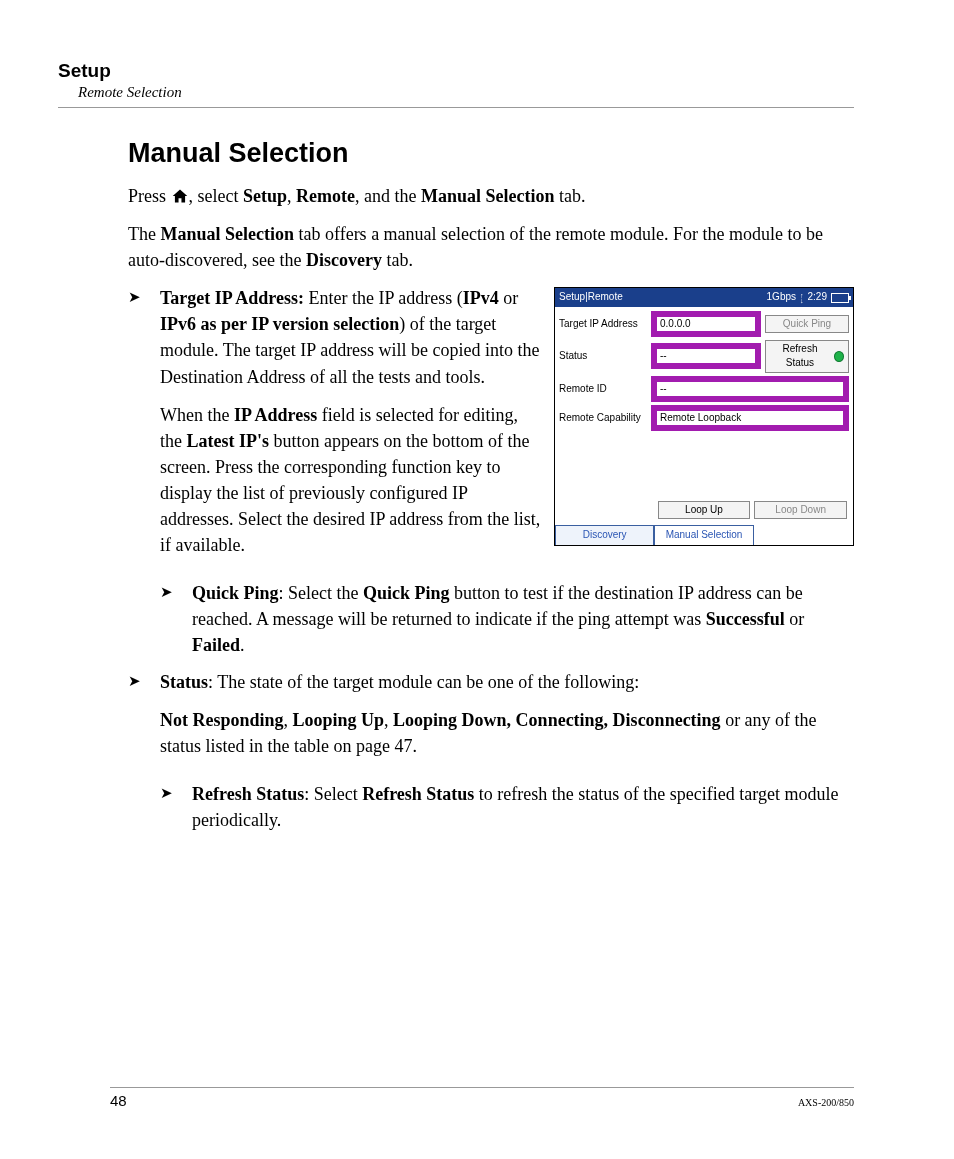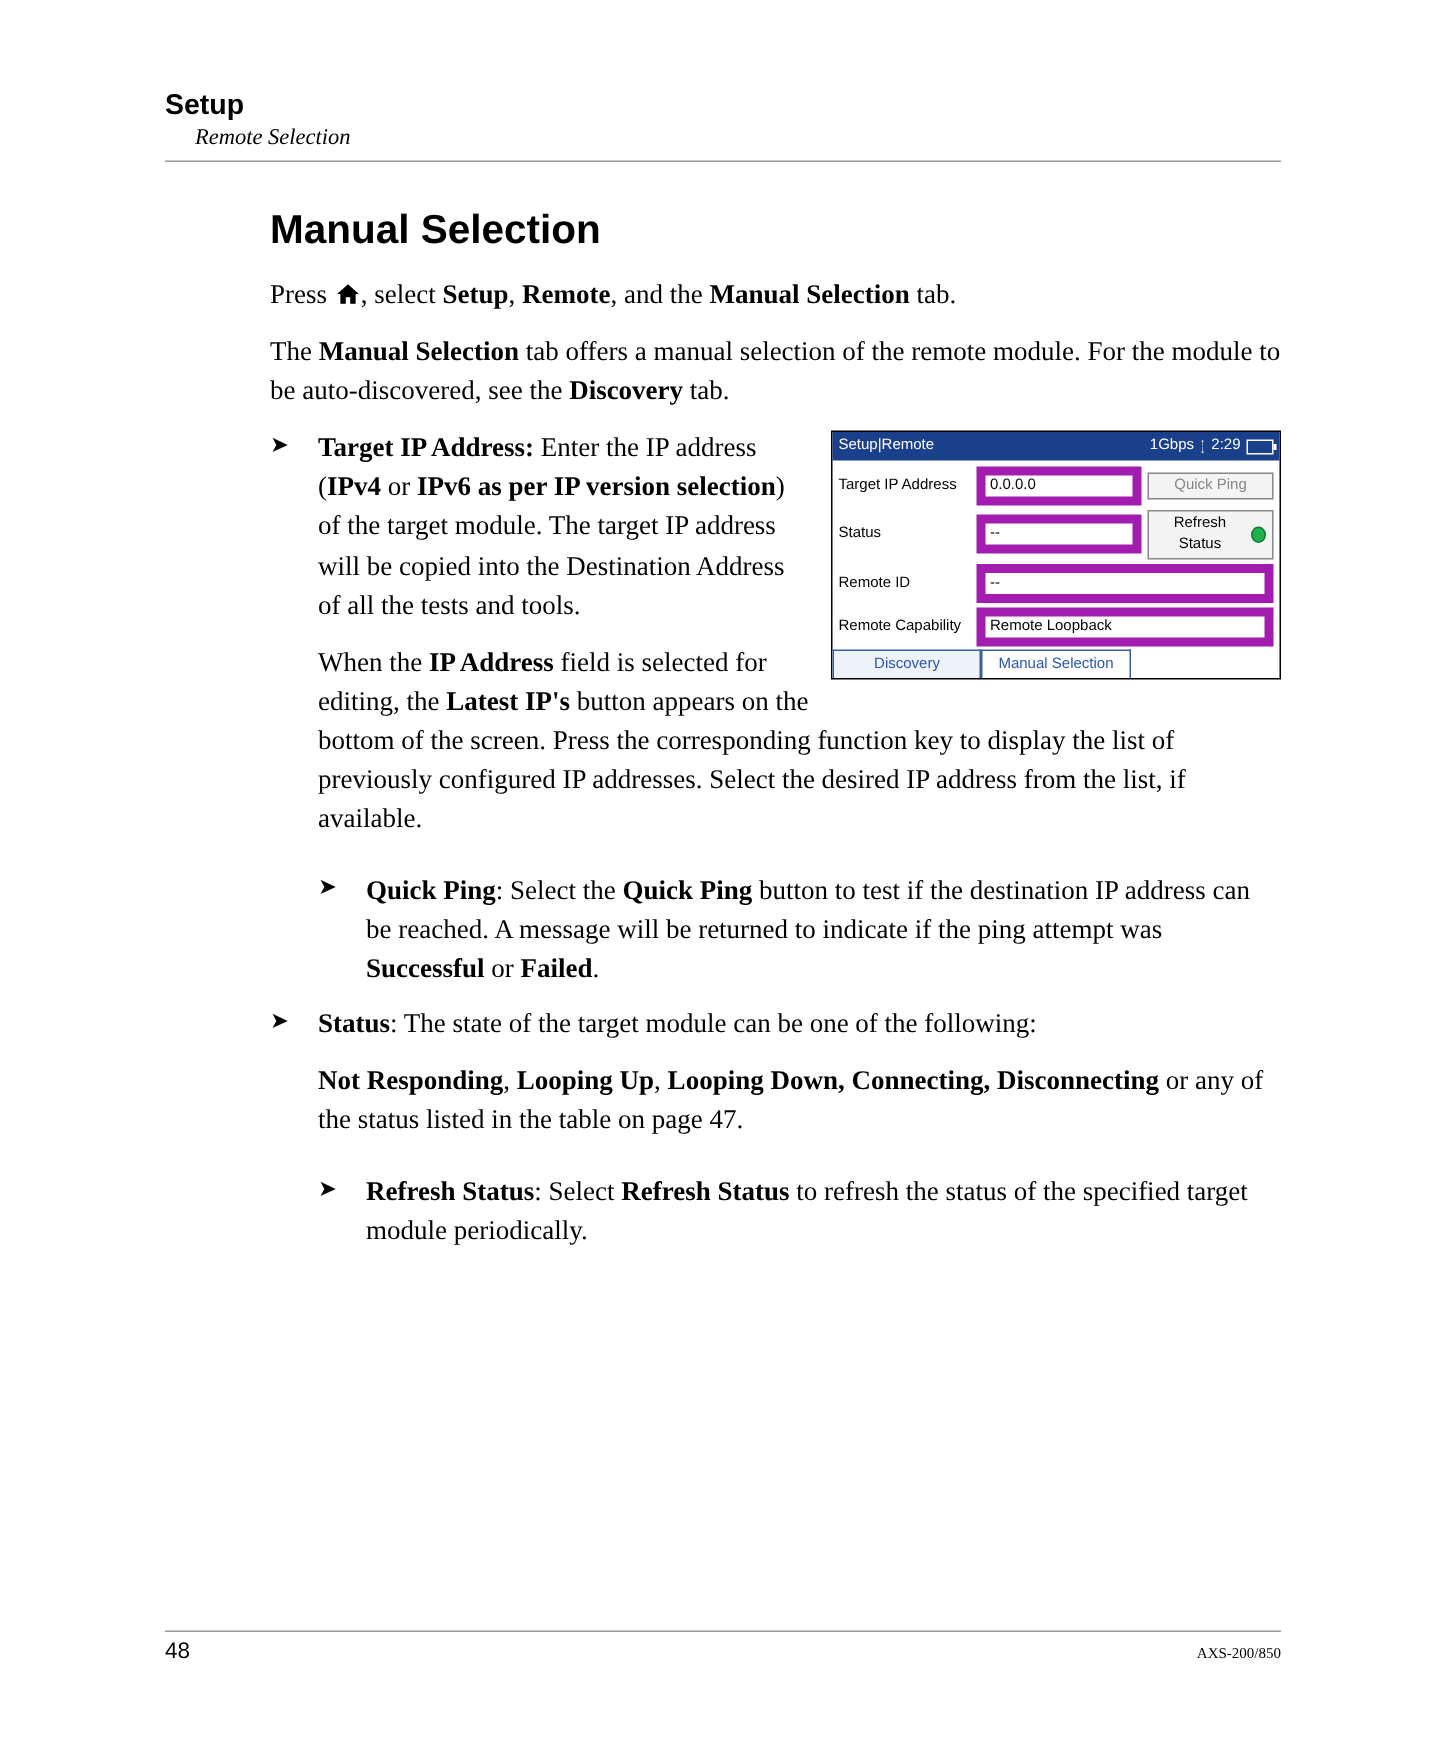--- a/index.html
+++ b/index.html
@@ -8,21 +8,21 @@
     background: #fff;
     font-family: "Palatino Linotype", "Book Antiqua", Palatino, Georgia, serif;
     color: #000;
   }
   .page {
     width: 954px;
     height: 1159px;
     margin: 0 auto;
     position: relative;
     box-sizing: border-box;
-    padding: 60px 100px 70px 110px;
+    padding: 60px 100px 70px 58px;
   }
   .header-block {
     margin-bottom: 10px;
   }
   .header-title {
     font-family: Arial, Helvetica, sans-serif;
     font-weight: 700;
     font-size: 19px;
   }
   .header-subtitle {
@@ -175,20 +175,25 @@
                 <span>Refresh Status</span>
                 <span class="led-dot"></span>
               </div>
 
               <div class="mini-label">Remote ID</div>
               <div class="mini-input mini-row-span2">--</div>
 
               <div class="mini-label">Remote Capability</div>
               <div class="mini-input mini-row-span2">Remote Loopback</div>
             </div>
+            <div class="mini-lower">
+              <div></div>
+              <div class="mini-btn">Loop Up</div>
+              <div class="mini-btn dim">Loop Down</div>
+            </div>
           </div>
           <div class="mini-tabs">
             <div class="mini-tab inactive">Discovery</div>
             <div class="mini-tab">Manual Selection</div>
             <div></div>
           </div>
         </div>
       </div>
 
       <p style="margin:0 0 12px 0;">

